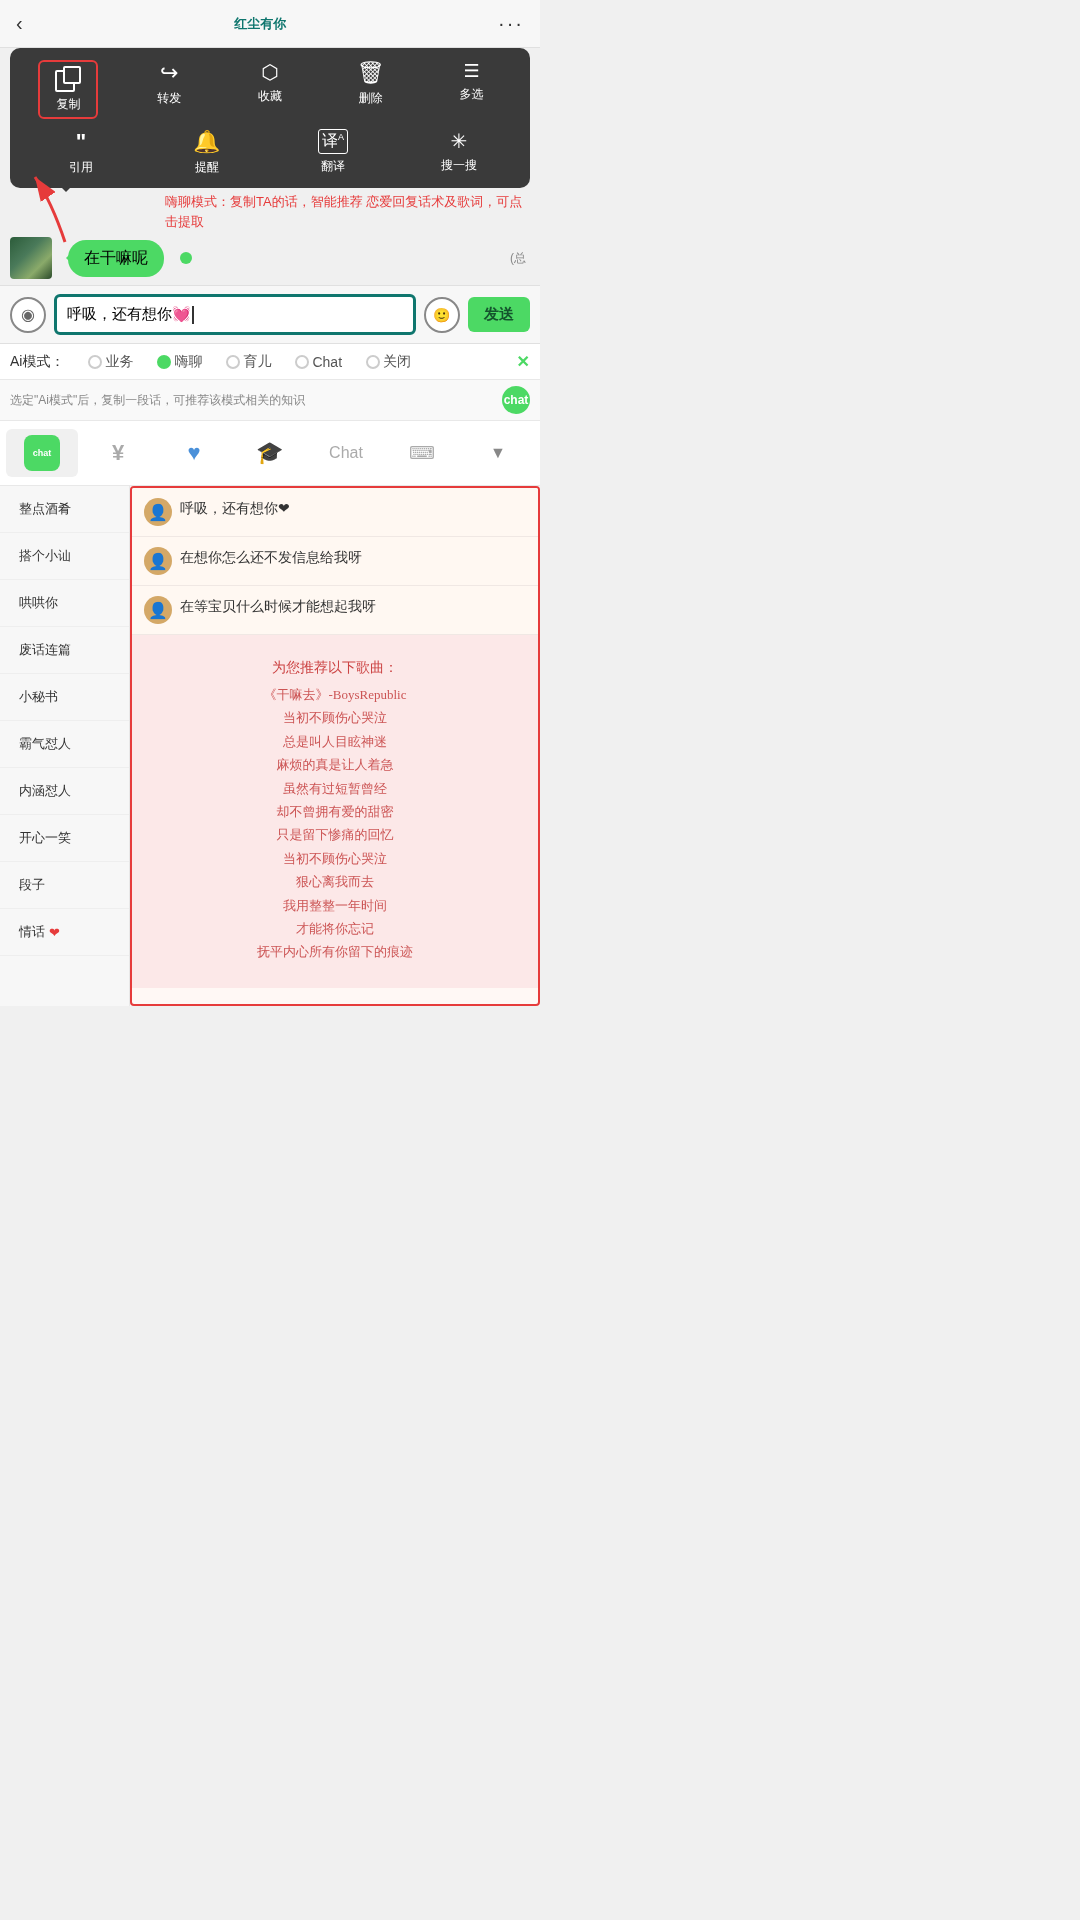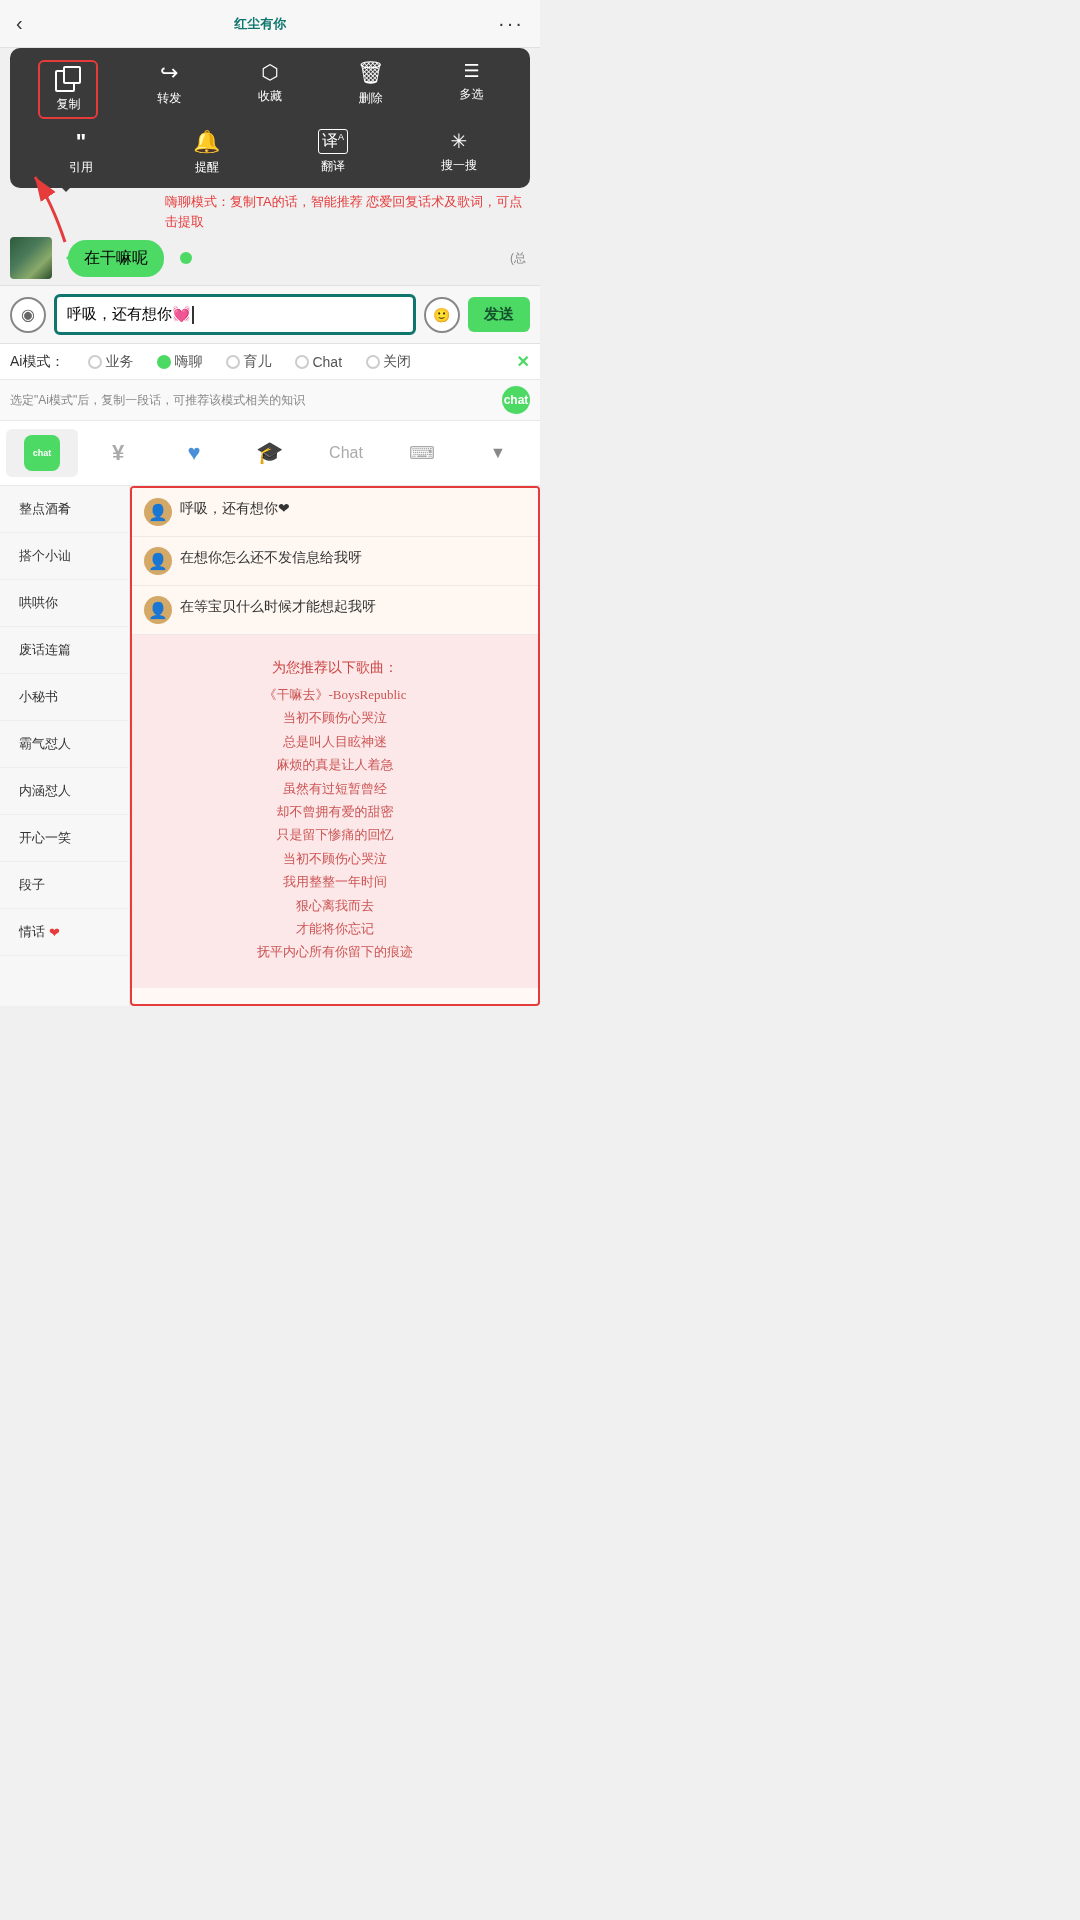--- a/index.html
+++ b/index.html
@@ -592,19 +592,19 @@
     <div class="song-section">
       <div class="song-title">为您推荐以下歌曲：</div>
       <div class="song-line">《干嘛去》-BoysRepublic</div>
       <div class="song-line">当初不顾伤心哭泣</div>
       <div class="song-line">总是叫人目眩神迷</div>
       <div class="song-line">麻烦的真是让人着急</div>
       <div class="song-line">虽然有过短暂曾经</div>
       <div class="song-line">却不曾拥有爱的甜密</div>
       <div class="song-line">只是留下惨痛的回忆</div>
       <div class="song-line">当初不顾伤心哭泣</div>
+      <div class="song-line">狠心离我而去</div>
       <div class="song-line">我用整整一年时间</div>
-      <div class="song-line">狠心离我而去</div>
       <div class="song-line">才能将你忘记</div>
       <div class="song-line">抚平内心所有你留下的痕迹</div>
     </div>
   </div>
 </div>
 
 </body></html>

